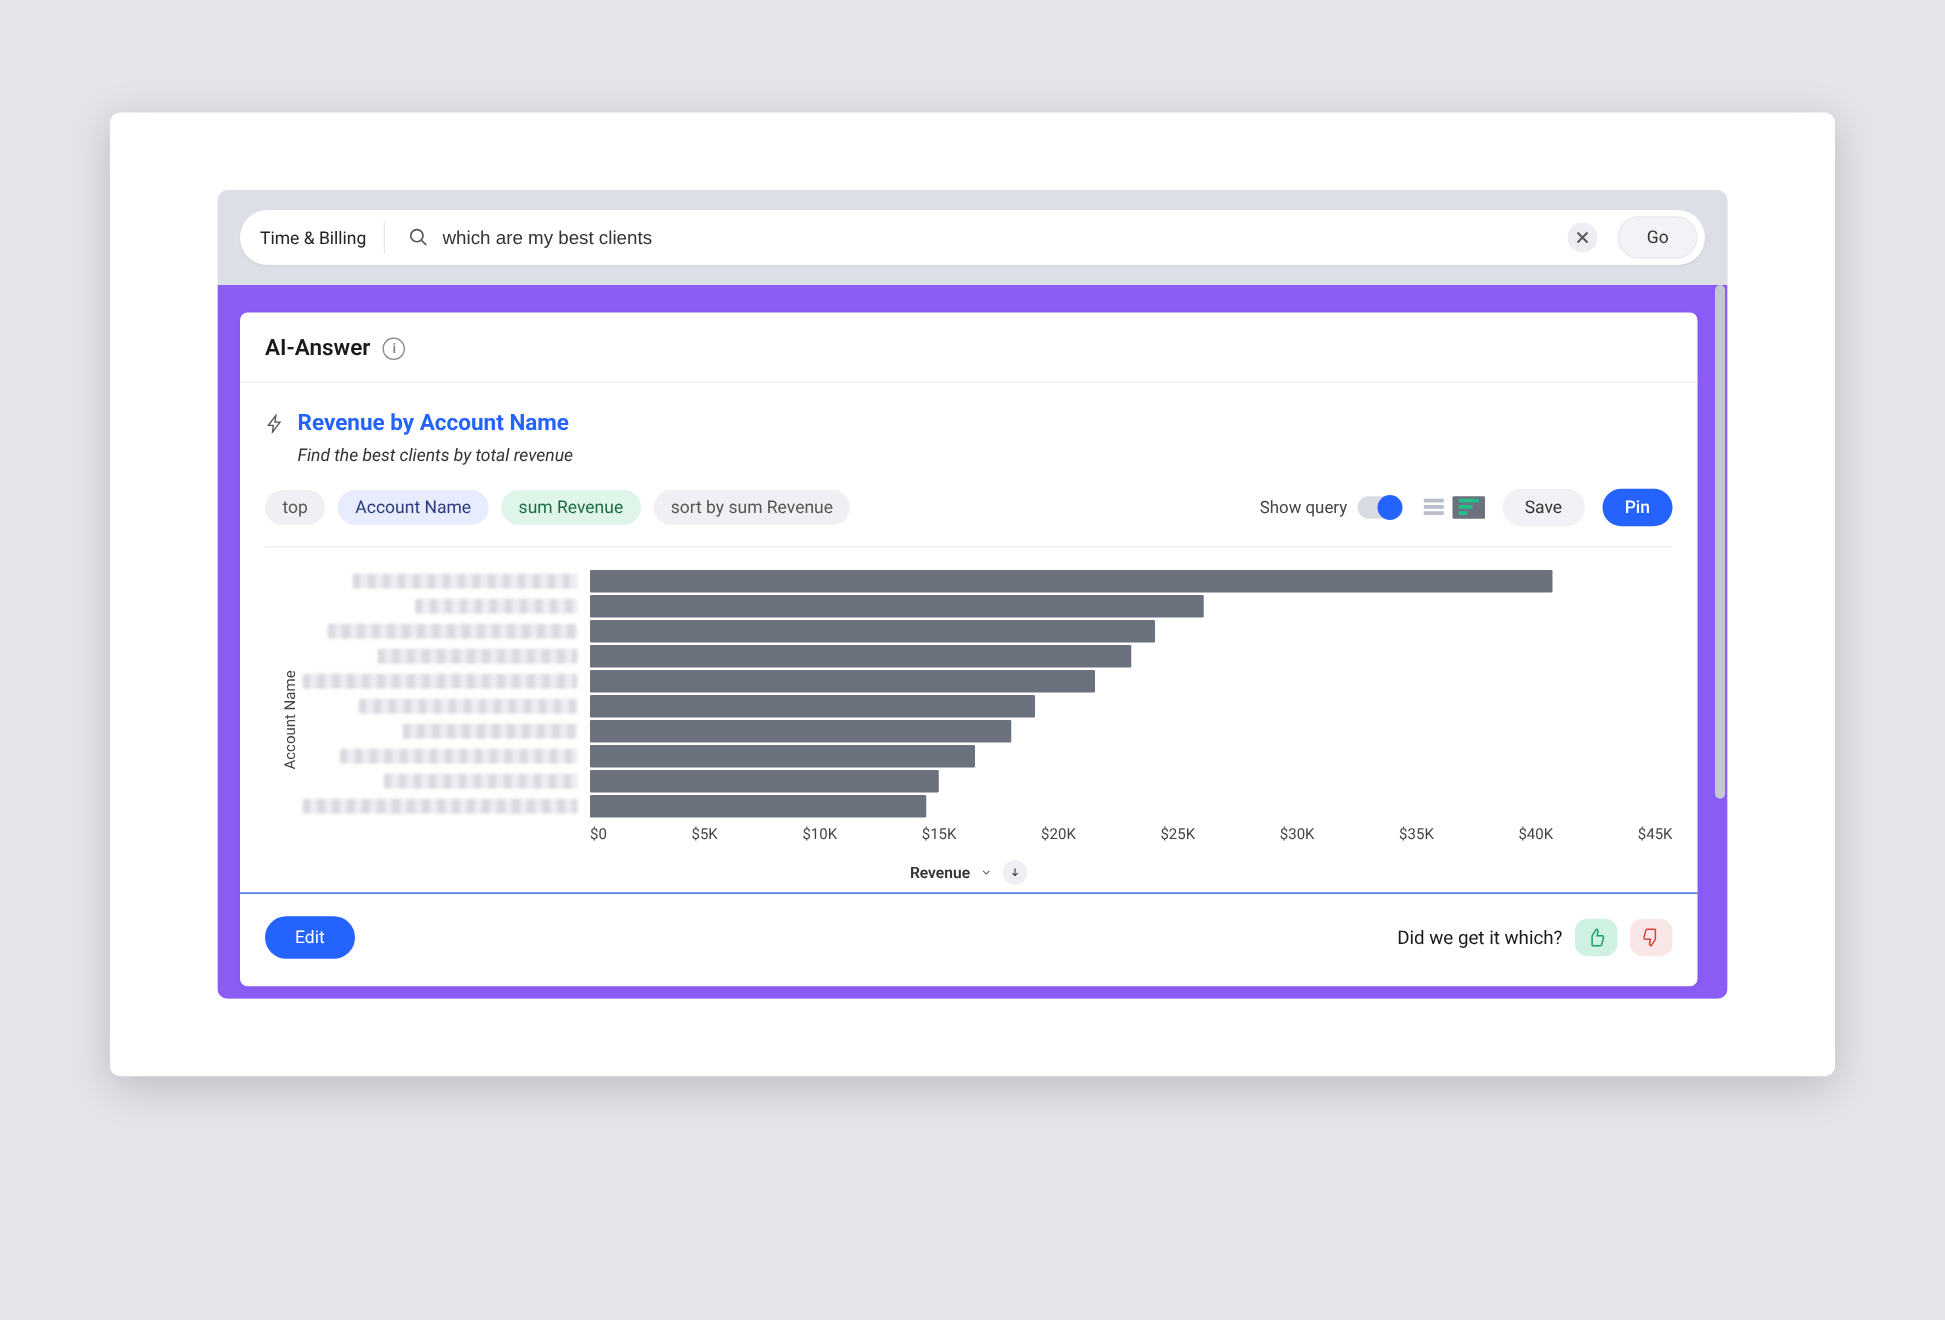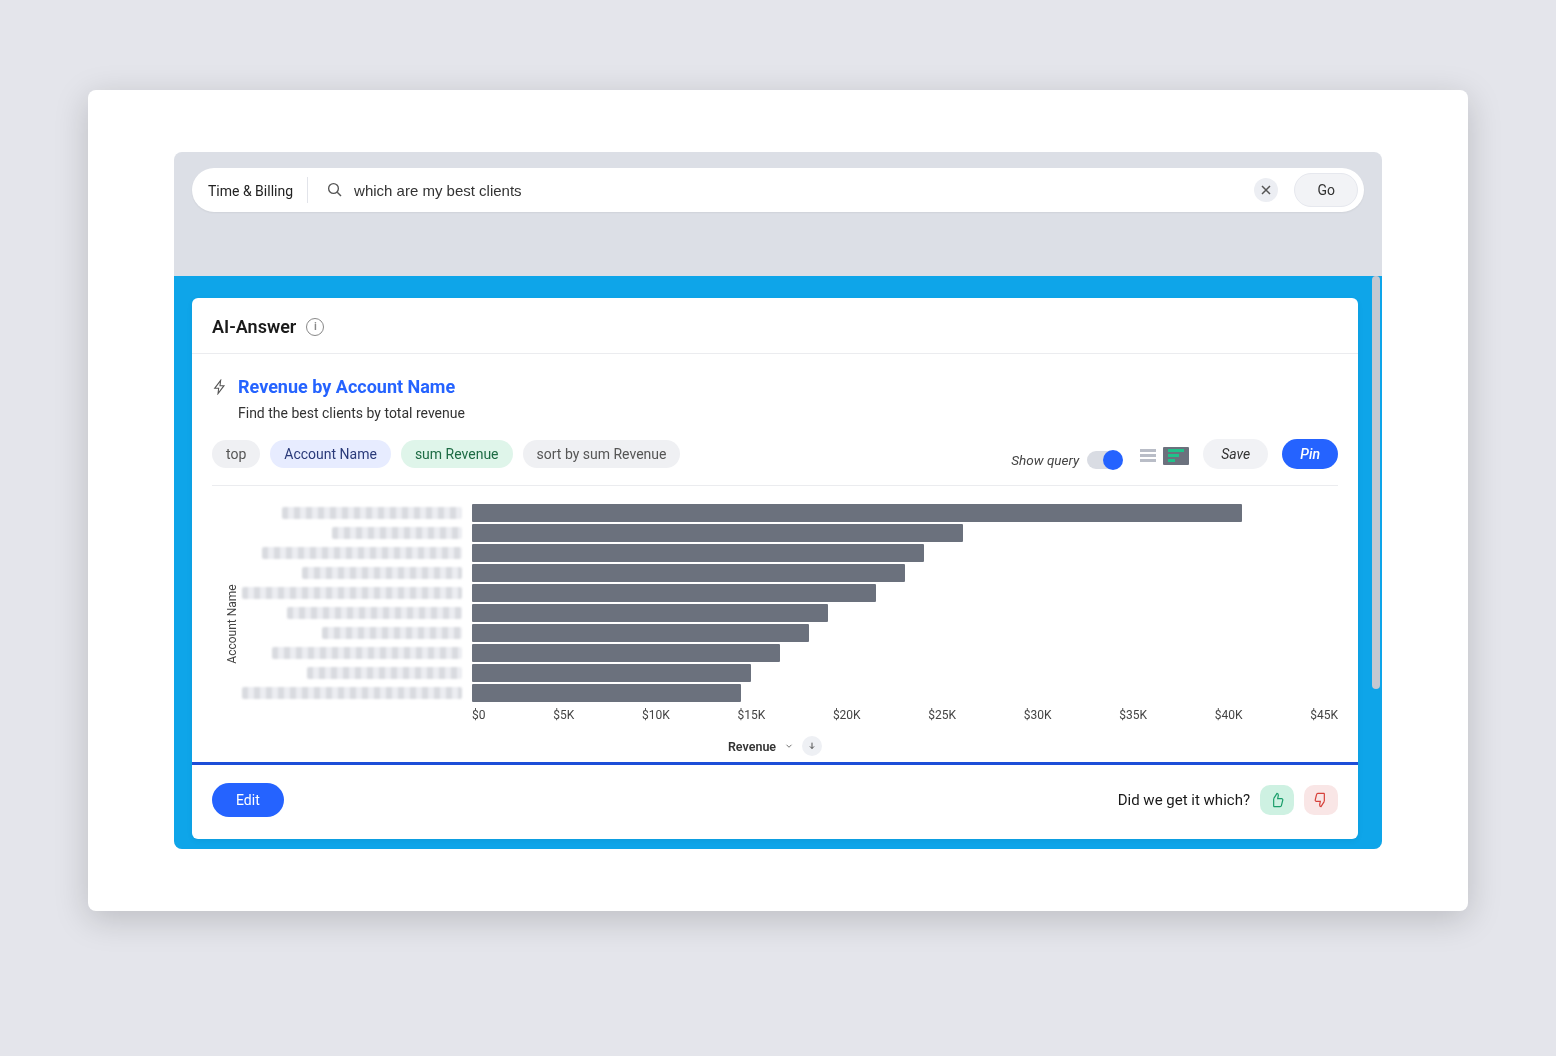--- a/index.html
+++ b/index.html
@@ -62,24 +62,23 @@
   }
   .clear-btn svg { width:10px; height:10px; }
   .go-btn {
     background: #f2f3f6; border-radius: 22px; height: 34px; padding: 0 22px;
     font-size: 14px; color:#333; display:flex; align-items:center; cursor:pointer;
     border: 1px solid #e6e8ee;
   }
 
   
   .content-wrap {
-    background: #0ea5e9;
+    background: #8b5cf6;
     padding: 22px 10px 10px 18px;
     position: relative;
-    margin-top: 48px;
   }
   .scroll-track {
     position: absolute; right: 2px; top: 0; bottom: 0; width: 8px;
     background: transparent;
   }
   .scroll-thumb {
     position:absolute; right:0; top:0; width:8px; height:72%;
     background:#c5c8d1; border-radius:4px;
   }
 
@@ -102,36 +101,36 @@
   .hr { height:1px; background:#ebecef; margin:0; }
 
   .answer-title {
     display:flex; align-items:center; gap:10px; padding: 22px 20px 4px 20px;
   }
   .answer-title .bolt { width:16px; height:16px; }
   .answer-title a {
     color:#2563ff; font-size:18px; font-weight:700; text-decoration:none; cursor:pointer;
   }
   .answer-sub {
-    padding: 4px 4px 18px 46px; font-size:14px; color:#333;
+    padding: 4px 4px 18px 46px; font-size:14px; color:#333;font-style:italic;
   }
 
   .pill-row {
     display:flex; align-items:center; gap:10px;
     padding: 0 20px 16px 20px;
   }
   .pill {
     border-radius: 16px; padding: 6px 14px; font-size: 14px; cursor:pointer;
   }
   .pill.gray  { background:#eff0f3; color:#555; }
   .pill.blue  { background:#e7ecff; color:#2a3a7a; }
   .pill.green { background:#dff5ea; color:#1d6b44; }
 
   .tools {
-    margin-left:auto; display:flex; align-items:flex-end; gap:14px;font-style:italic;
+    margin-left:auto; display:flex; align-items:center; gap:14px;
   }
   .show-query { display:flex; align-items:center; gap:8px; font-size:13.5px; color:#444; }
   .toggle {
     width:34px; height:18px; border-radius:10px; background:#d9dce3; position:relative; cursor:pointer;
   }
   .toggle .knob {
     position:absolute; top:-1px; right:-2px; width:20px; height:20px; border-radius:50%;
     background:#2563ff;
   }
   .viz-btns { display:flex; align-items:center; gap:2px; }
@@ -178,21 +177,21 @@
     width:20px; height:20px; border-radius:50%; background:#eef0f4; display:flex;
     align-items:center; justify-content:center; cursor:pointer;
   }
 
   .datapoints {
     padding: 16px 20px 10px 26px; font-size:12.5px; color:#777;
   }
 
   .footer {
     display:flex; align-items:center; padding: 18px 20px 22px 20px;
-    border-top:3px solid #1d4ed8;
+    border-top:1px solid #1d4ed8;
   }
   .btn-edit { background:#2563ff; color:#fff; padding:9px 24px; }
   .feedback { margin-left:auto; display:flex; align-items:center; gap:10px; font-size:15px; }
   .fb-btn { width:34px; height:30px; border-radius:10px; display:flex; align-items:center; justify-content:center; cursor:pointer; }
   .fb-up { background:#cef1e2; }
   .fb-dn { background:#f9e6e6; }
 
   svg { display:block; }
 </style>
 </head>

